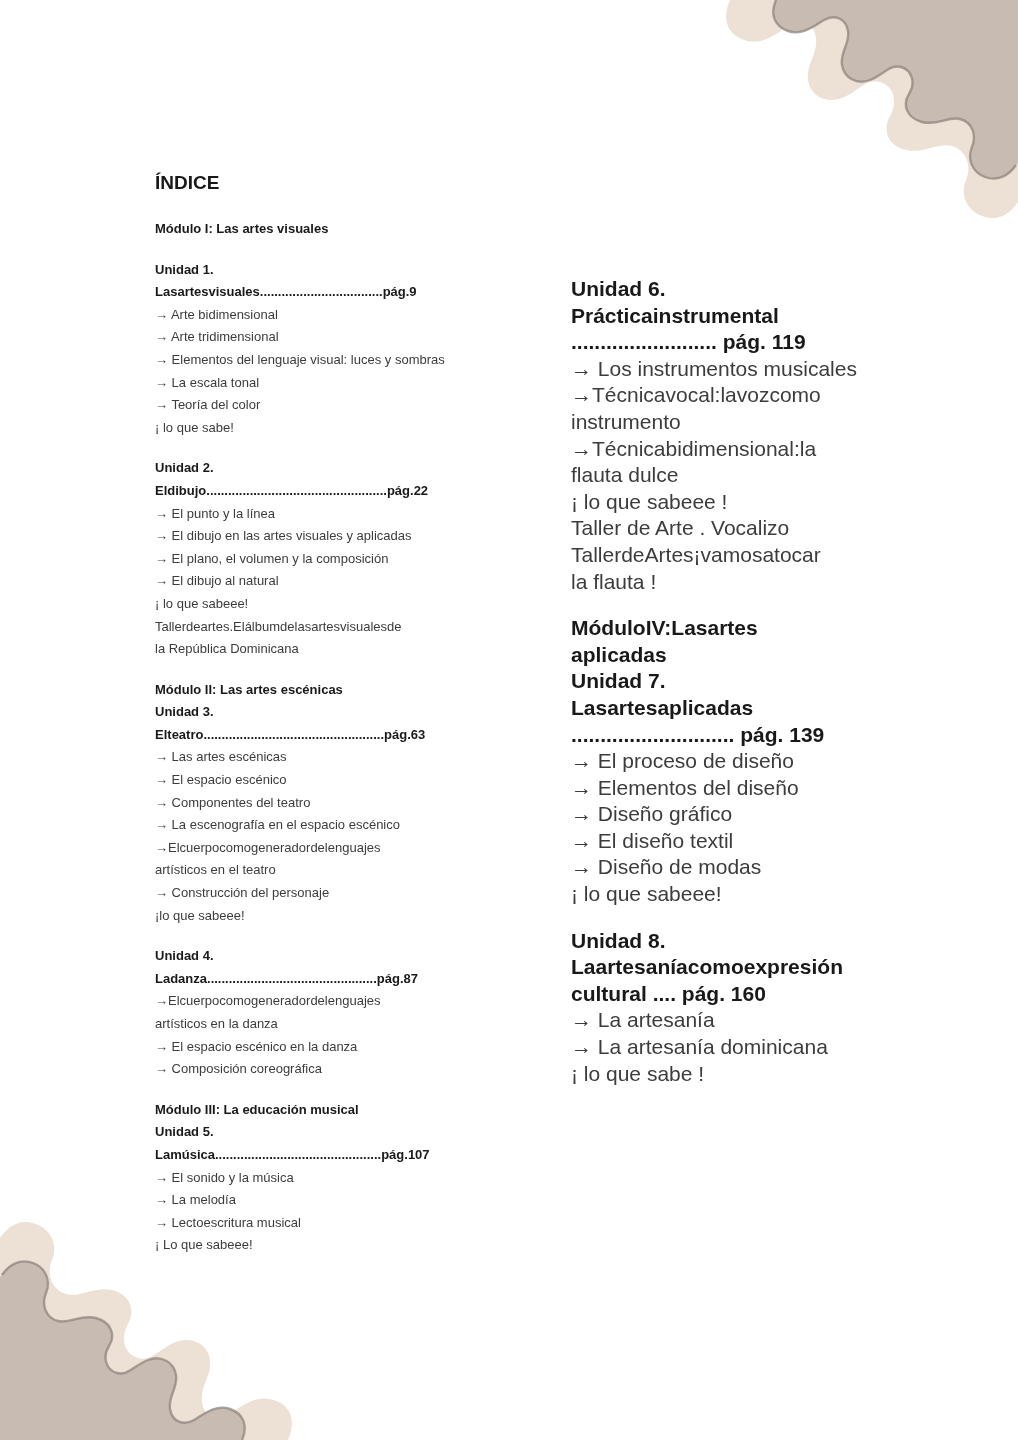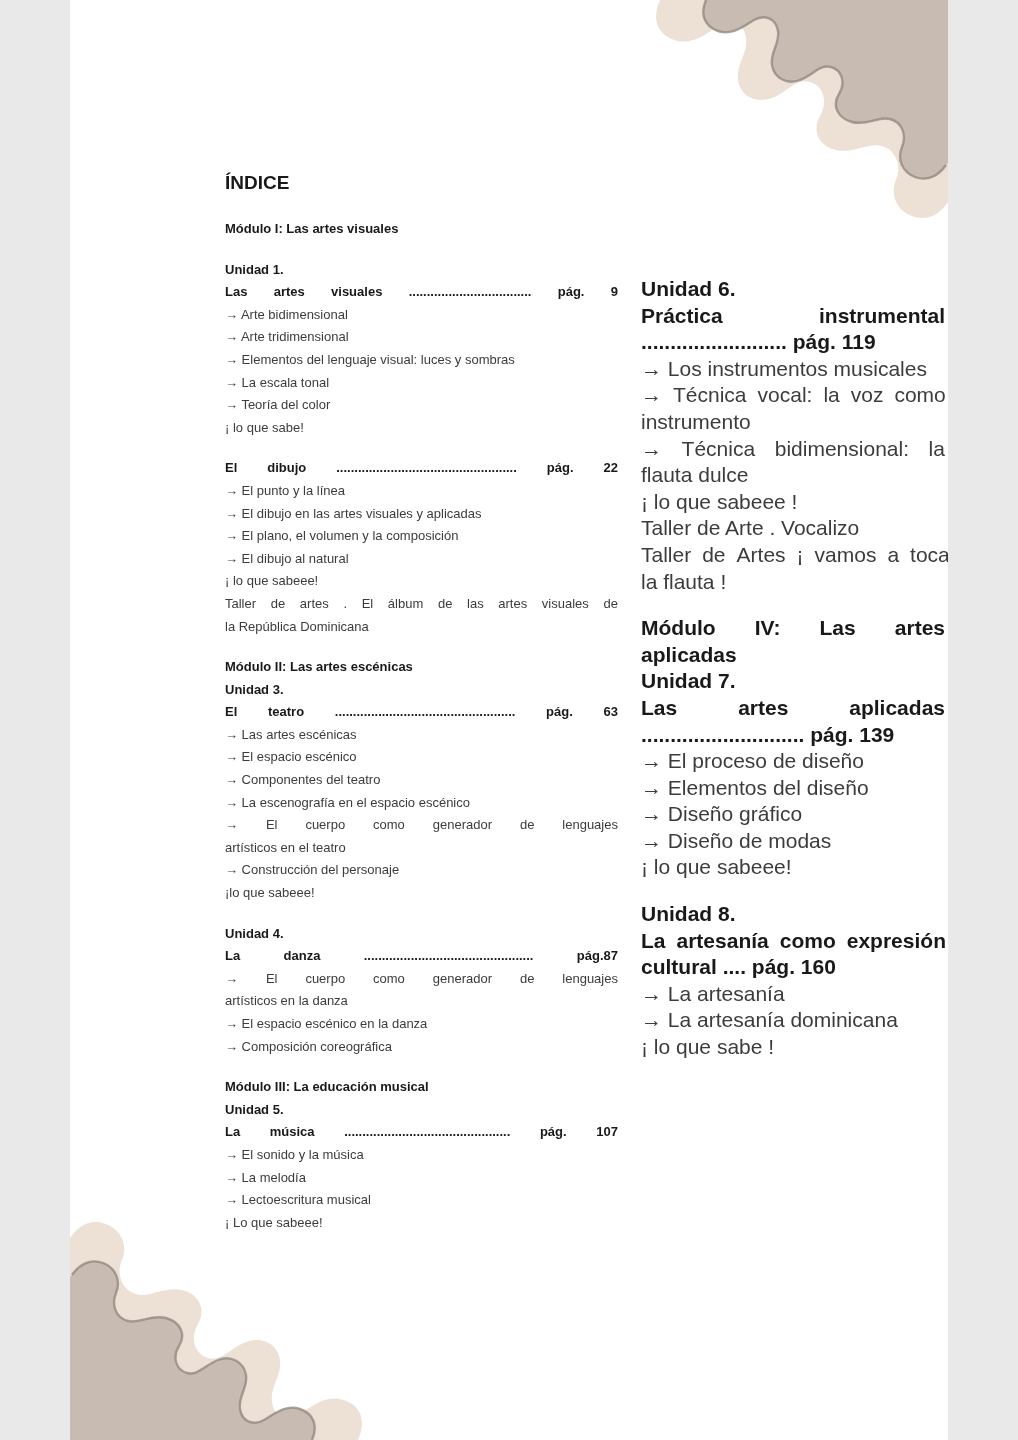--- a/index.html
+++ b/index.html
@@ -1,37 +1,37 @@
 <!DOCTYPE html>
 <html style="--page-bg: #ffffff; --text: #3c3c3c; --bold: #191919; --wave-outer: #ede1d6; --wave-inner: #c8bbb2; --wave-edge: #8f867d;"><head>
 <meta charset="utf-8">
 <style>
   html,body{margin:0;padding:0;background:#e9e9e9;}
   .page{
-    position:relative;width:878px;height:1440px;margin:0 auto;
+    position:relative;width:1018px;height:1440px;margin:0 auto;
     background:var(--page-bg,#ffffff);overflow:hidden;
     font-family:"Liberation Sans","DejaVu Sans",sans-serif;
     color:var(--text,#3c3c3c);
   }
   .corner-svg{position:absolute;pointer-events:none;}
   .corner-svg.tr{top:0;right:0;}
   .corner-svg.bl{bottom:0;left:0;}
   .doc-title{
     position:absolute;left:155px;top:171px;
     font-size:19px;font-weight:bold;color:var(--bold,#191919);
     line-height:24px;
   }
   .col{position:absolute;}
   .col.left{left:155px;top:218px;width:393px;font-size:13px;line-height:22.6px;}
   .col.right{left:547px;top:276px;width:304px;font-size:21px;line-height:26.6px;margin-left:24px;}
   .block{margin-bottom:18px;}
   .col.right .block{margin-bottom:20px;}
   .line{white-space:nowrap;}
   .line.b{font-weight:bold;color:var(--bold,#191919);}
-  .line.j{display:flex;justify-content:space-between;white-space:normal;gap:11px;}
+  .line.j{display:flex;white-space:normal;}
   .line.j span{white-space:nowrap;}
 </style>
 </head>
 <body>
 
 <div class="page">
 
   <svg class="corner-svg tr" width="300" height="235" viewBox="0 0 300 235" aria-hidden="true">
     <path d="M 12 0 C 4 18 8 34 26 40 C 44 46 58 34 70 26 C 82 18 96 22 98 38 C 100 54 88 64 90 80 C 92 96 108 104 124 98 C 140 92 148 78 162 82 C 176 86 180 102 172 116 C 164 130 170 146 188 150 C 206 154 220 142 234 146 C 248 150 254 166 248 180 C 242 194 248 210 264 216 C 280 222 292 214 300 202 L 300 0 Z" fill="var(--wave-outer,#ede1d6)"></path>
     <path d="M 58 0 C 52 14 56 26 70 31 C 84 36 96 26 106 20 C 116 14 128 18 130 31 C 132 44 122 52 124 65 C 126 78 139 85 152 80 C 165 75 172 64 183 67 C 194 70 198 83 191 94 C 184 105 189 118 204 122 C 219 126 230 116 242 119 C 254 122 259 135 254 147 C 249 159 254 172 267 177 C 280 182 291 175 298 165 L 300 163 L 300 0 Z" fill="var(--wave-inner,#c8bbb2)"></path>
@@ -63,20 +63,21 @@
           <span>9</span>
         </div>
         <div class="line">→ Arte bidimensional</div>
         <div class="line">→ Arte tridimensional</div>
         <div class="line">→ Elementos del lenguaje visual: luces y sombras</div>
         <div class="line">→ La escala tonal</div>
         <div class="line">→ Teoría del color</div>
         <div class="line">¡ lo que sabe!</div>
       </div>
       <div class="block">
+        <div class="line b">Unidad 2.</div>
         <div class="line b j">
           <span>El</span>
           <span>dibujo</span>
           <span>..................................................</span>
           <span>pág.</span>
           <span>22</span>
         </div>
         <div class="line">→ El punto y la línea</div>
         <div class="line">→ El dibujo en las artes visuales y aplicadas</div>
         <div class="line">→ El plano, el volumen y la composición</div>
@@ -210,20 +211,21 @@
         <div class="line b">Unidad 7.</div>
         <div class="line b j">
           <span>Las</span>
           <span>artes</span>
           <span>aplicadas</span>
         </div>
         <div class="line b">............................ pág. 139</div>
         <div class="line">→ El proceso de diseño</div>
         <div class="line">→ Elementos del diseño</div>
         <div class="line">→ Diseño gráfico</div>
+        <div class="line">→ El diseño textil</div>
         <div class="line">→ Diseño de modas</div>
         <div class="line">¡ lo que sabeee!</div>
       </div>
       <div class="block">
         <div class="line b">Unidad 8.</div>
         <div class="line b j">
           <span>La</span>
           <span>artesanía</span>
           <span>como</span>
           <span>expresión</span>

